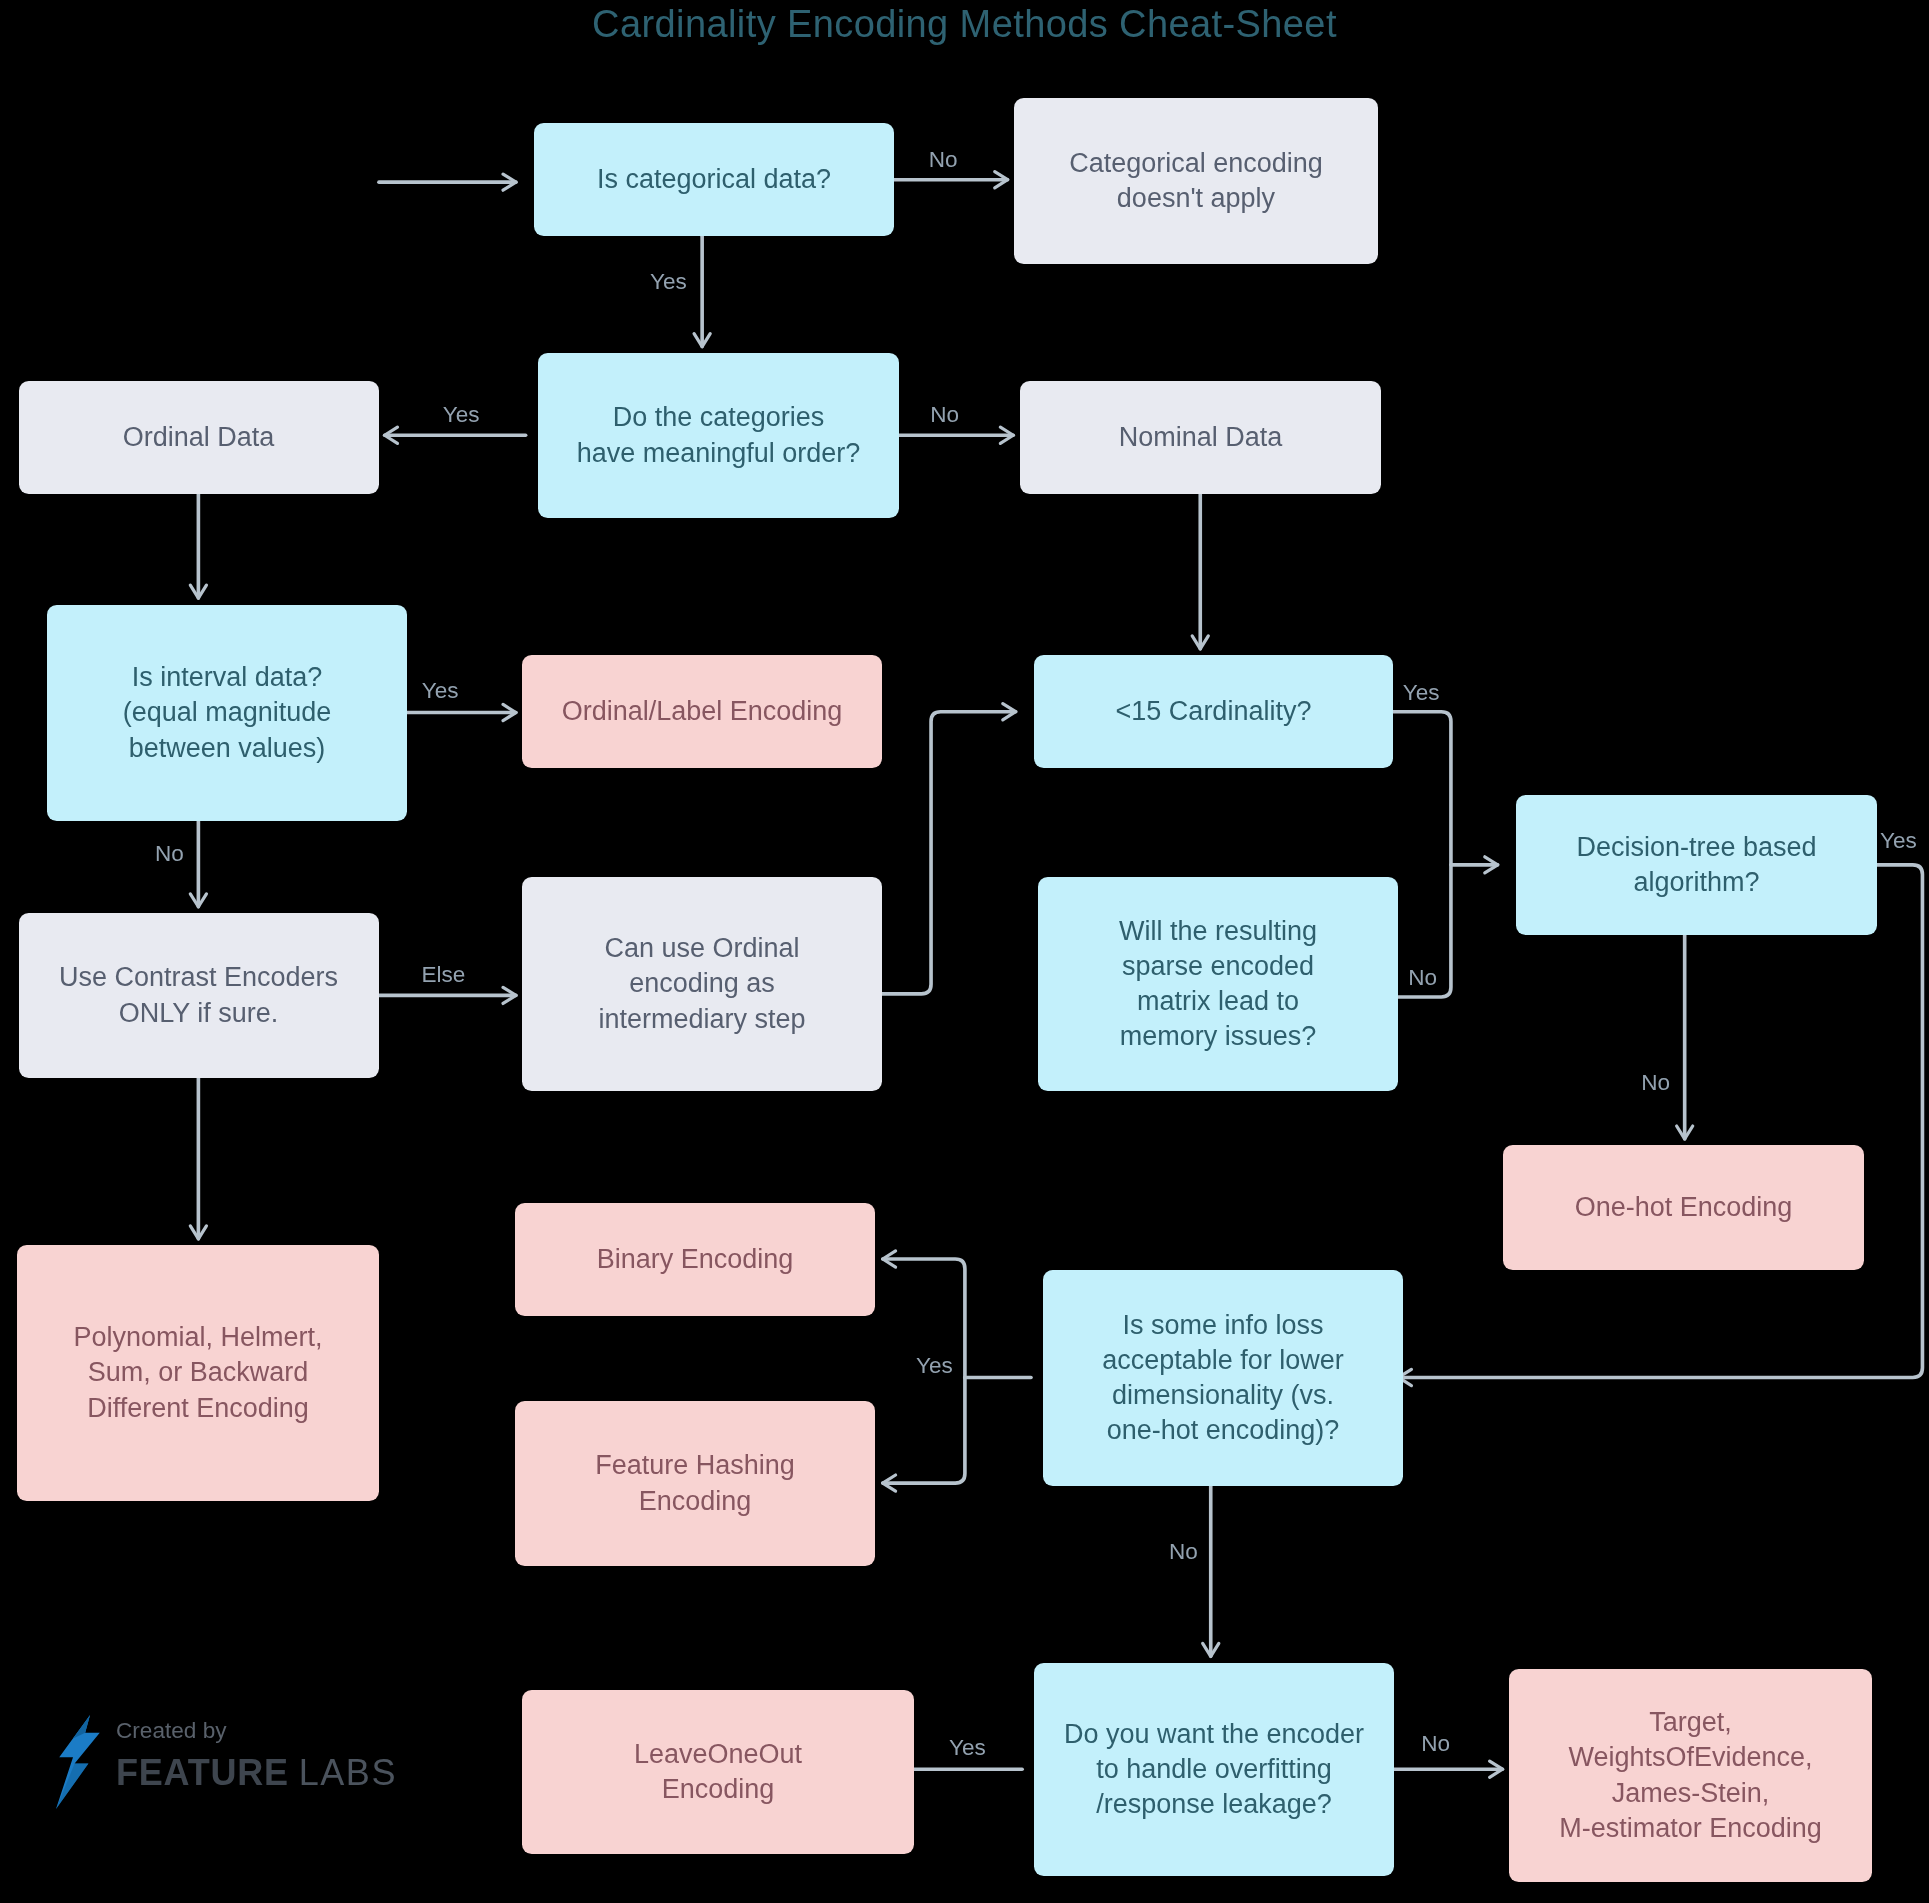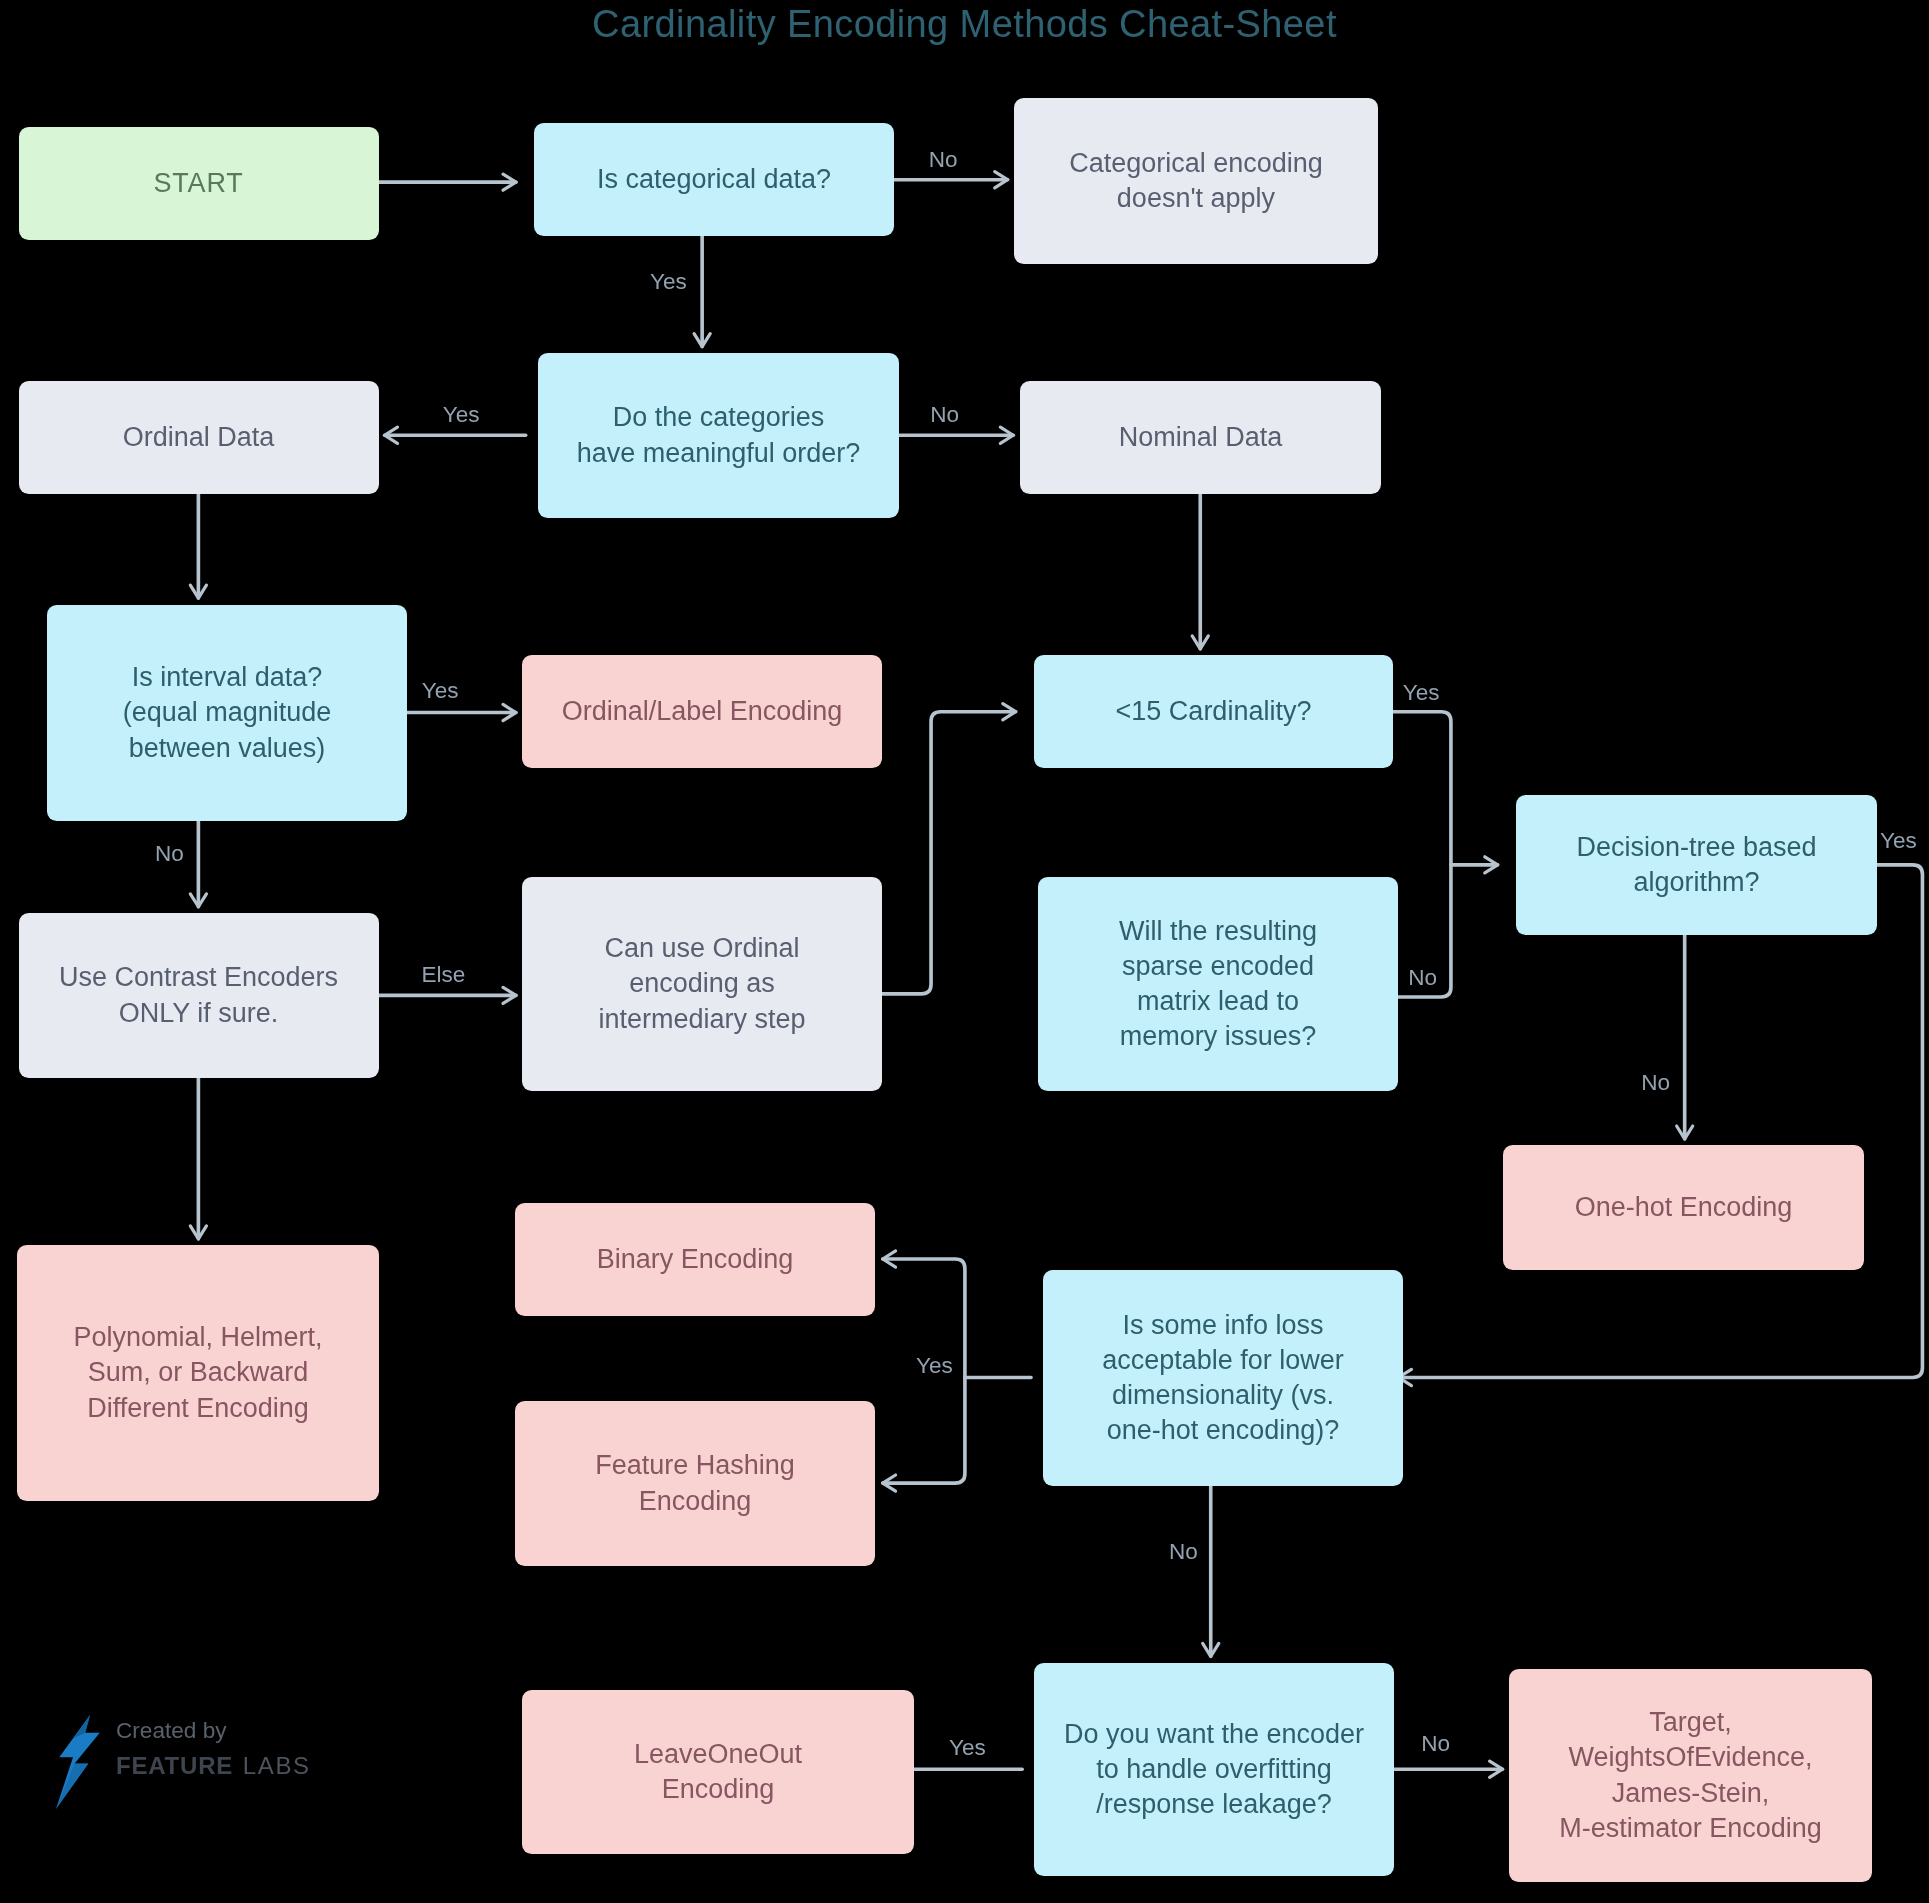--- a/index.html
+++ b/index.html
@@ -24,21 +24,21 @@
         text-align:center;font-size:27px;line-height:1.3;font-weight:500;}
   .node span{white-space:pre-line;padding:0 14.5px;}
   .node-green{background:var(--green_bg);color:var(--green_text);letter-spacing:0.8px;}
   .node-blue{background:var(--blue_bg);color:var(--blue_text);margin-left:12px;}
   .node-gray{background:var(--gray_bg);color:var(--gray_text);}
   .node-pink{background:var(--pink_bg);color:var(--pink_text);}
   #footer{position:absolute;left:56px;top:1715px;display:flex;align-items:flex-start;gap:13px;}
   #footer .flame{width:47px;height:94px;flex:none;}
   #footer .txt{display:flex;flex-direction:column;gap:8px;padding-top:3.2px;}
   .created-by{font-size:22.6px;color:var(--footer_text);}
-  .brand{font-size:24px;color:var(--footer_brand);}
+  .brand{font-size:36px;color:var(--footer_brand);}
   .brand .feature{font-weight:bold;letter-spacing:0.8px;}
   .brand .labs{font-weight:300;color:var(--footer_labs);margin-left:9.7px;letter-spacing:1.6px;}
 </style>
 </head>
 <body>
 
 <div id="stage">
   <div id="page-title">Cardinality Encoding Methods Cheat-Sheet</div>
 
   <svg id="edges" width="1929" height="1903" viewBox="0 0 2393 2361">
@@ -80,23 +80,20 @@
       <path d="M1197,1709 V1828 Q1197,1840 1185,1840 H1095" class="edge" marker-end="url(#arrowhead)"></path>
       <path d="M1502,1843 V2055" class="edge" marker-end="url(#arrowhead)"></path>
       <text x="1486" y="1934" text-anchor="end">No</text>
       <path d="M1268,2195 H1104" class="edge" marker-end="url(#arrowhead)"></path>
       <text x="1200" y="2178" text-anchor="middle">Yes</text>
       <path d="M1715,2195 H1864" class="edge" marker-end="url(#arrowhead)"></path>
       <text x="1781" y="2172" text-anchor="middle">No</text>
     </svg>
 
   <div id="nodes">
-      <div class="node node-green" style="left: 18.5px; top: 127px; width: 360px; height: 113px;">
-        <span>START</span>
-      </div>
       <div class="node node-blue" style="left: 522px; top: 123px; width: 360px; height: 113px;">
         <span>Is categorical data?</span>
       </div>
       <div class="node node-gray" style="left: 1014px; top: 98px; width: 364px; height: 166px;">
         <span>Categorical encoding
 doesn't apply</span>
       </div>
       <div class="node node-gray" style="left: 18.5px; top: 381px; width: 360px; height: 113px;">
         <span>Ordinal Data</span>
       </div>

